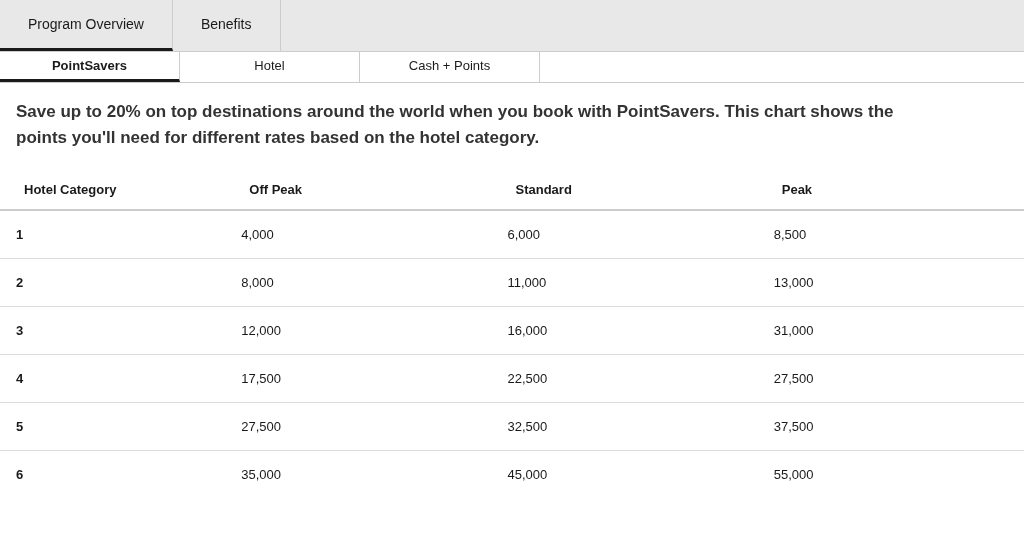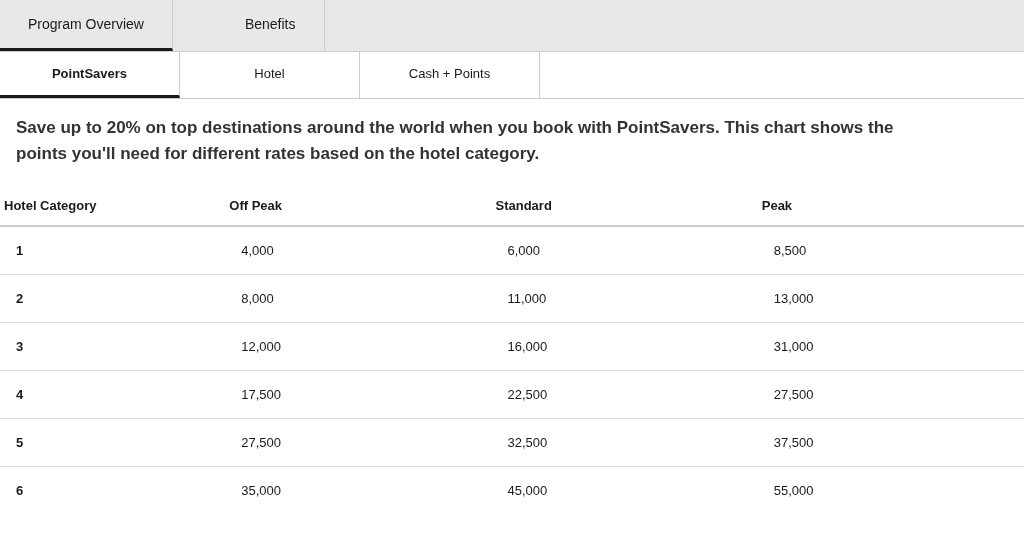--- a/index.html
+++ b/index.html
@@ -15,21 +15,20 @@
       color: #1a1a1a;
       width: 1024px;
       min-height: 550px;
     }
 
     
     .top-nav {
       display: flex;
       background: #e8e8e8;
       border-bottom: 1px solid #ccc;
-      gap: 44px;
     }
 
     .top-nav-item {
       padding: 16px 28px;
       font-size: 14px;
       font-weight: 500;
       cursor: pointer;
       color: #1a1a1a;
       border-right: 1px solid #ccc;
       white-space: nowrap;
@@ -41,21 +40,21 @@
     }
 
     
     .sub-tabs {
       display: flex;
       border-bottom: 1px solid #ccc;
       background: #fff;
     }
 
     .sub-tab {
-      padding: 14px 40px;
+      padding: 6px 40px;
       font-size: 13px;
       cursor: pointer;
       color: #1a1a1a;
       border-right: 1px solid #ccc;
       text-align: center;
       min-width: 180px;
     }
 
     .sub-tab.active {
       border-bottom: 3px solid #1a1a1a;
@@ -74,21 +73,21 @@
 
     
     .points-table {
       width: 100%;
       border-collapse: collapse;
       margin-top: 8px;
     }
 
     .points-table th {
       text-align: left;
-      padding: 12px 4px;
+      padding: 12px 24px;
       font-size: 13px;
       font-weight: 600;
       color: #1a1a1a;
       border-bottom: 2px solid #ccc;
     }
 
     .points-table td {
       padding: 16px 16px;
       font-size: 13px;
       color: #1a1a1a;

